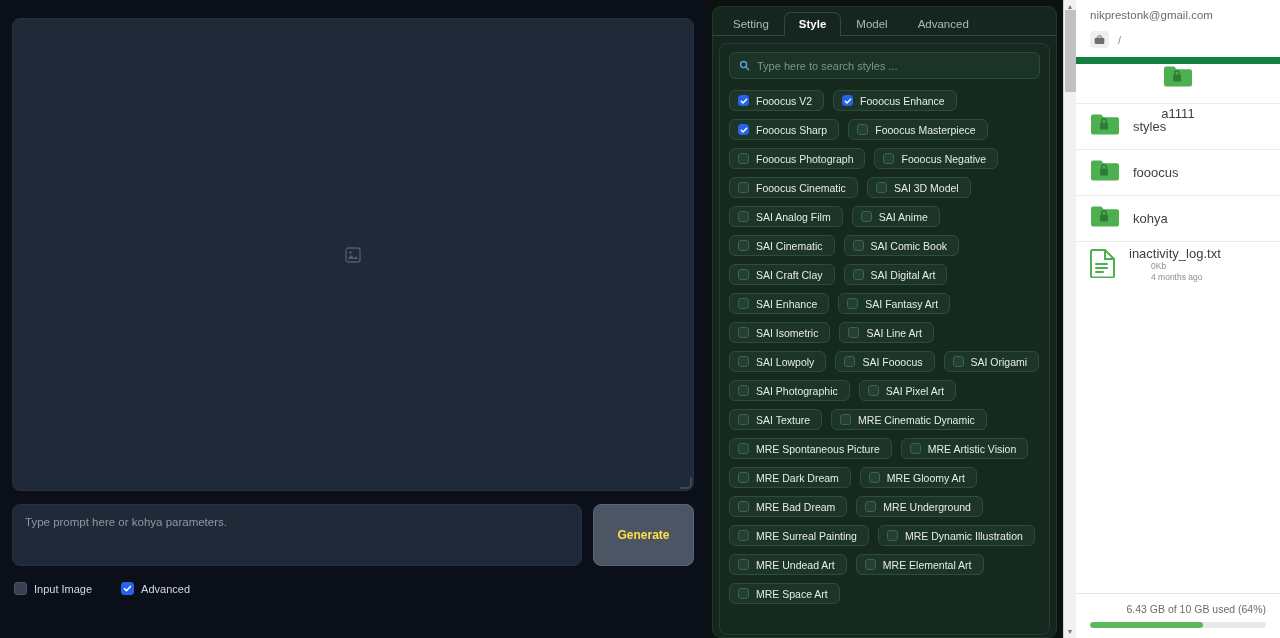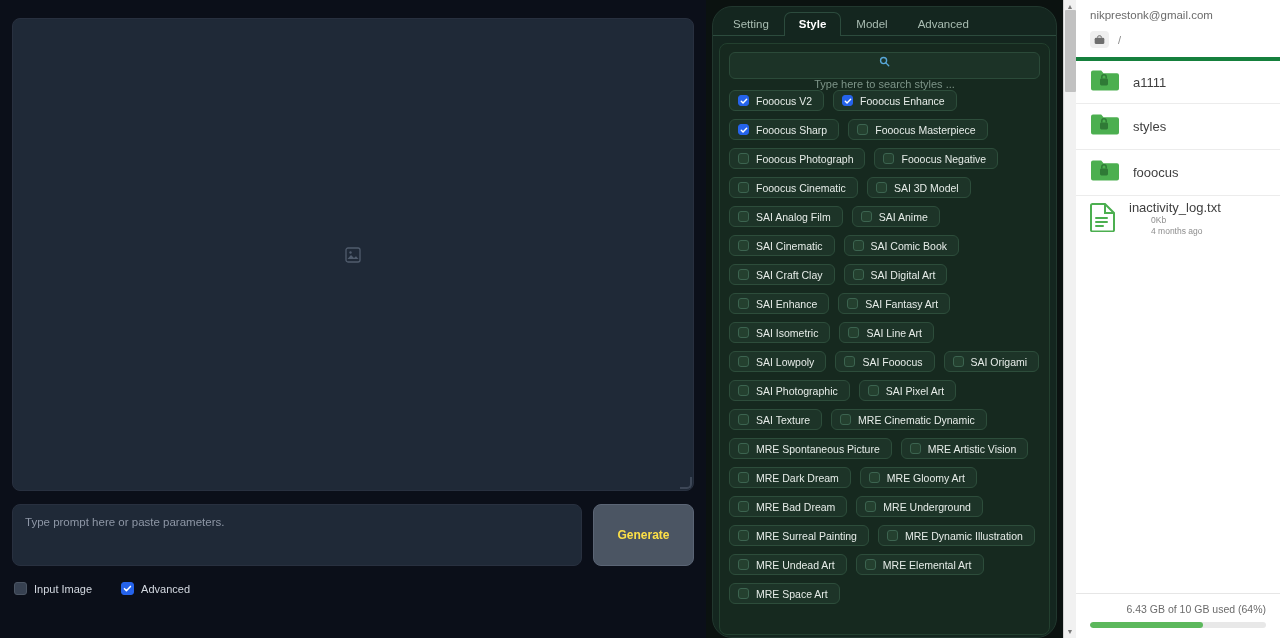--- a/index.html
+++ b/index.html
@@ -90,21 +90,21 @@
     position: relative;
     width: 357px; height: 638px;
     background: #0b1210;
     padding: 6px 6px 0 6px;
     overflow: hidden;
   }
   .panel-inner {
     position: relative;
     height: 632px;
     border: 1px solid #21372e;
-    border-radius: 20px;
+    border-radius: 9px;
     background: #14261f;
     overflow: hidden;
   }
   .tabs {
     display: flex; align-items: flex-end;
     height: 29px;
     padding-left: 5px;
     border-bottom: 1px solid #2c4b3d;
   }
   .tab {
@@ -136,21 +136,20 @@
   }
   .search {
     height: 27px;
     border: 1px solid #2b4a39;
     border-radius: 6px;
     background: #1c3327;
     display: flex; align-items: center;
     gap: 7px;
     padding: 0 9px;
     margin-bottom: 11px;
-    flex-direction: column;
   }
   .search .ph { color: #7d9488; font-size: 11px; }
   .chips { display: flex; flex-wrap: wrap; gap: 8px 9px; }
   .chip {
     display: inline-flex; align-items: center;
     gap: 7px;
     height: 21px;
     padding: 0 11px 0 8px;
     border: 1px solid #2d4d3b;
     border-radius: 6px;
@@ -210,21 +209,21 @@
   }
   .crumb-sep { color: #8a8a8a; font-size: 11px; }
   .files-list { flex: 1 1 auto; overflow: hidden; }
   .frow {
     display: flex; align-items: center; gap: 13px;
     height: 46px;
     padding: 0 14px;
     border-top: 1px solid #ececec;
     cursor: pointer;
   }
-  .frow:first-child { border-top: 4px solid #15803d; }
+  .frow:first-child { border-top: 7px solid #15803d; flex-direction: column; }
   .fname { color: #3f3f3f; font-size: 13px; }
   .fmeta { color: #8d8d8d; font-size: 8.5px; line-height: 1.35; padding-left: 22px; }
   .storage {
     border-top: 1px solid #e6e6e6;
     padding: 9px 14px 10px 14px;
   }
   .storage-txt { color: #6b6b6b; font-size: 10.5px; text-align: right; }
   .bar { margin-top: 7px; height: 6px; border-radius: 3px; background: #e8e8e8; overflow: hidden; }
   .bar-fill { height: 100%; background: #5cb85c; border-radius: 3px; }
 </style>
@@ -240,21 +239,21 @@
         <svg width="16" height="16" viewBox="0 0 16 16">
           <rect x="1" y="1" width="14" height="14" rx="2" fill="none" stroke="#94a3b8" stroke-width="1.3"></rect>
           <circle cx="5.5" cy="5.5" r="1.2" fill="#94a3b8"></circle>
           <path d="M2.5 12 L6 8 L9 11 L11 9.2 L13.5 12 Z" fill="#94a3b8"></path>
         </svg>
       </span>
       <span class="gallery-resize"></span>
     </div>
 
     <div class="prompt-row">
-      <div class="prompt-box">Type prompt here or paste parameters.</div>
+      <div class="prompt-box">Type prompt here or kohya parameters.</div>
       <div class="generate-btn">Generate</div>
     </div>
 
     <div class="checkrow">
       <label class="cbwrap">
         <span class="cb"></span>
         <span class="cblabel">Input Image</span>
       </label>
       <label class="cbwrap">
         <span class="cb on">
@@ -496,20 +495,30 @@
           <span><svg width="30" height="25" viewBox="0 0 30 25">
               <path d="M1 4.5a2 2 0 0 1 2-2h8.2l2.3 2.8H27a2 2 0 0 1 2 2v13.2a2 2 0 0 1-2 2H3a2 2 0 0 1-2-2Z" fill="#4caf50"></path>
               <rect x="10" y="10.5" width="8" height="7" rx="1.4" fill="#2f7a36"></rect>
               <path d="M11.8 10.5V9a2.2 2.2 0 0 1 4.4 0v1.5" fill="none" stroke="#2f7a36" stroke-width="1.5"></path>
             </svg></span>
           <div>
             <div class="fname">fooocus</div>
           </div>
         </div>
         <div class="frow">
+          <span><svg width="30" height="25" viewBox="0 0 30 25">
+              <path d="M1 4.5a2 2 0 0 1 2-2h8.2l2.3 2.8H27a2 2 0 0 1 2 2v13.2a2 2 0 0 1-2 2H3a2 2 0 0 1-2-2Z" fill="#4caf50"></path>
+              <rect x="10" y="10.5" width="8" height="7" rx="1.4" fill="#2f7a36"></rect>
+              <path d="M11.8 10.5V9a2.2 2.2 0 0 1 4.4 0v1.5" fill="none" stroke="#2f7a36" stroke-width="1.5"></path>
+            </svg></span>
+          <div>
+            <div class="fname">kohya</div>
+          </div>
+        </div>
+        <div class="frow">
           <span><svg width="26" height="30" viewBox="0 0 26 30">
               <path d="M2 2h13l9 9v17a1.5 1.5 0 0 1-1.5 1.5h-20A1.5 1.5 0 0 1 1 28V3.5A1.5 1.5 0 0 1 2.5 2Z" fill="#fff" stroke="#4caf50" stroke-width="2"></path>
               <path d="M15 2v9h9" fill="none" stroke="#4caf50" stroke-width="2"></path>
               <g stroke="#4caf50" stroke-width="2" stroke-linecap="round">
                 <line x1="6" y1="16" x2="17" y2="16"></line>
                 <line x1="6" y1="20" x2="17" y2="20"></line>
                 <line x1="6" y1="24" x2="13" y2="24"></line>
               </g>
             </svg></span>
           <div>

